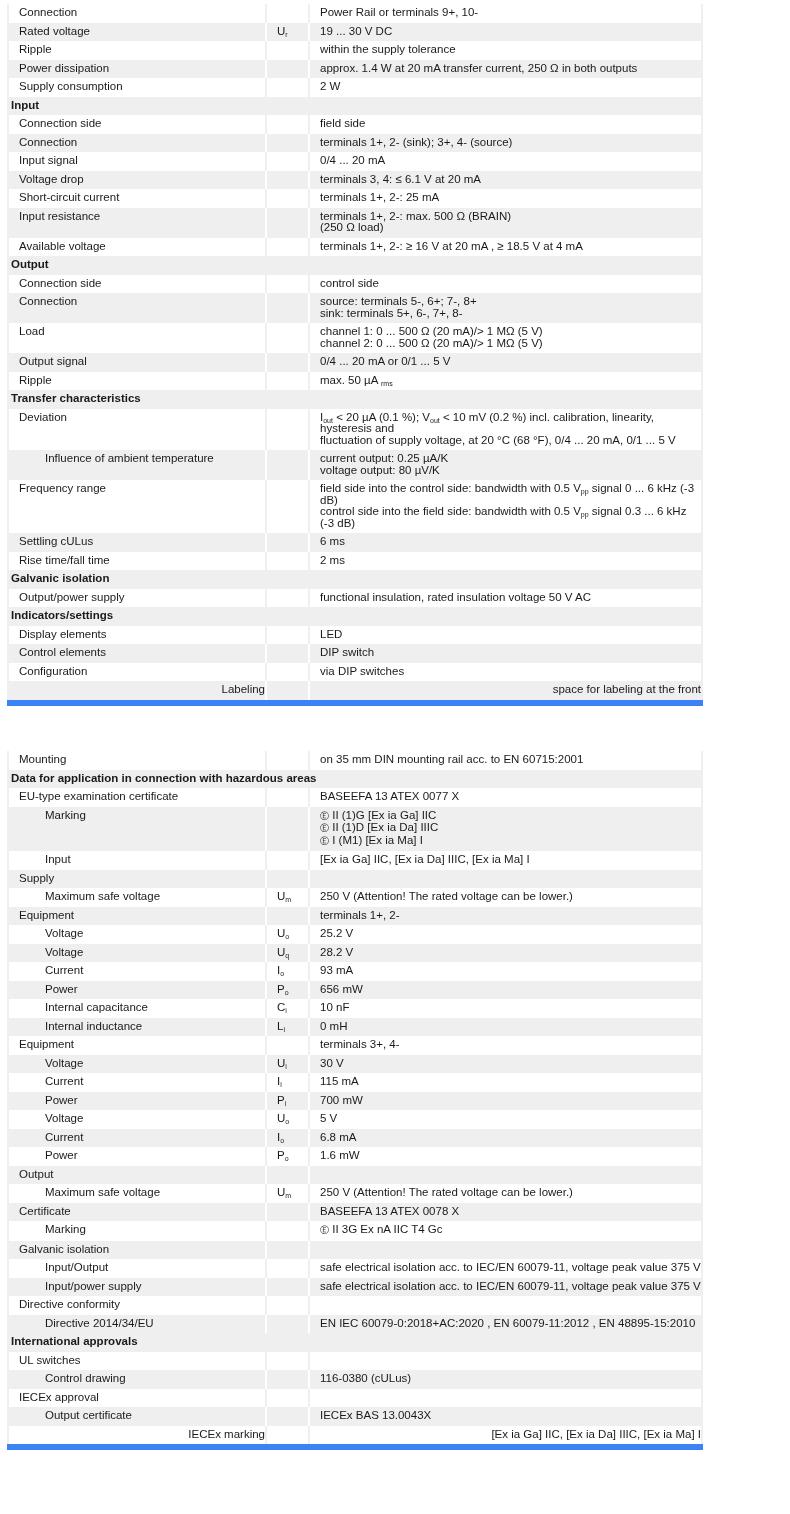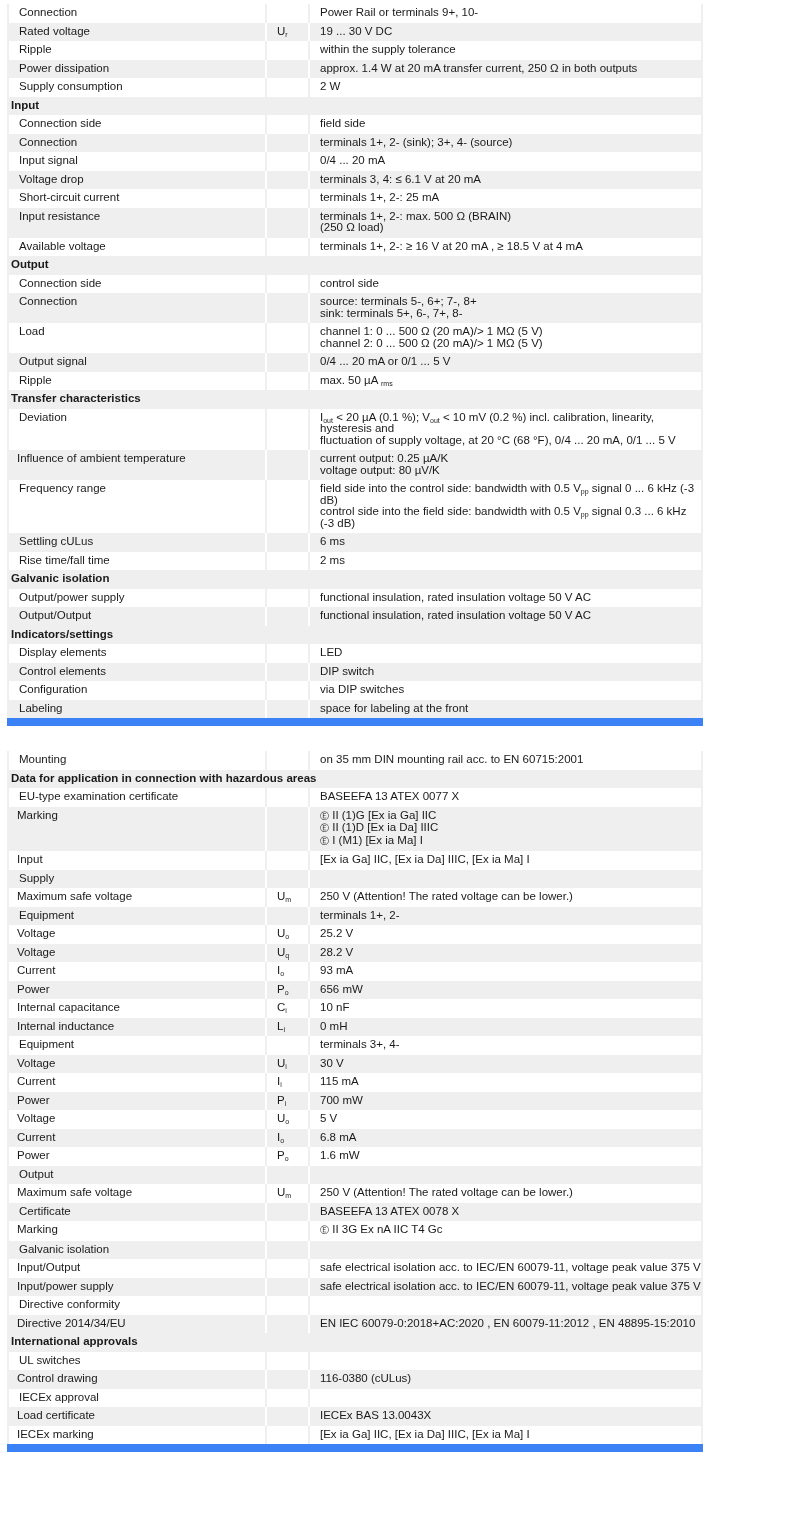--- a/index.html
+++ b/index.html
@@ -2,28 +2,28 @@
 <html><head>
 <meta charset="utf-8">
 <style>
   html, body { margin: 0; padding: 0; background: #ffffff; }
   body { width: 790px; height: 1514px; position: relative; font-family: "Liberation Sans", sans-serif; color: #1a1a1a; font-size: 11.5px; }
   .tbl { position: absolute; left: 7px; width: 696px; border-collapse: collapse; table-layout: fixed; }
   .tbl td { padding: 0; vertical-align: top; line-height: 11.5px; }
   .tbl tr.row td { padding-top: 3px; padding-bottom: 4px; }
   .tbl tr.row.alt td { background: #efeff0; }
   .tbl tr.row td.c1 { padding-left: 10px; border-right: 2px solid #ffffff; }
-  .tbl tr.row td.c1.ind { padding-left: 8px; }
+  .tbl tr.row td.c1.ind { padding-left: 36px; }
   .tbl tr.row td.c2 { padding-left: 10px; border-right: 2px solid #ffffff; }
   .tbl tr.row td.c3 { padding-left: 10px; }
   .tbl tr.row.alt td.c1, .tbl tr.row.alt td.c2 { border-right-color: #ffffff; }
   .tbl tr.row:not(.alt) td.c1, .tbl tr.row:not(.alt) td.c2 { border-right-color: #efeff0; }
   .tbl tr.hdr td { padding: 3px 0 4px 2px; font-weight: bold; background: #efeff0; }
   .tbl { border-left: 2px solid #efeff0; border-right: 2px solid #efeff0; }
-  .tbl tr:last-child td { border-bottom: 8px solid #3b82f6; }
+  .tbl tr:last-child td { border-bottom: 6px solid #3b82f6; text-align: right; }
   #t1 { top: 4px; }
   #t2 { top: 751px; }
   .col1 { width: 258px; }
   .col2 { width: 43px; }
   sub { font-size: 7px; vertical-align: -2px; line-height: 0; }
   .ex { font-size: 9px; }
 </style>
 </head>
 <body>
 
@@ -154,25 +154,20 @@
         <td class="c3">2 ms</td>
       </tr>
       <tr class="hdr">
         <td colspan="3">Galvanic isolation</td>
       </tr>
       <tr class="row">
         <td class="c1">Output/power supply</td>
         <td class="c2"></td>
         <td class="c3">functional insulation, rated insulation voltage 50 V AC</td>
       </tr>
-      <tr class="row alt">
-        <td class="c1">Output/Output</td>
-        <td class="c2"></td>
-        <td class="c3">functional insulation, rated insulation voltage 50 V AC</td>
-      </tr>
       <tr class="hdr">
         <td colspan="3">Indicators/settings</td>
       </tr>
       <tr class="row">
         <td class="c1">Display elements</td>
         <td class="c2"></td>
         <td class="c3">LED</td>
       </tr>
       <tr class="row alt">
         <td class="c1">Control elements</td>
@@ -359,21 +354,21 @@
         <td class="c1 ind">Control drawing</td>
         <td class="c2"></td>
         <td class="c3">116-0380 (cULus)</td>
       </tr>
       <tr class="row">
         <td class="c1">IECEx approval</td>
         <td class="c2"></td>
         <td class="c3"></td>
       </tr>
       <tr class="row alt">
-        <td class="c1 ind">Load certificate</td>
+        <td class="c1 ind">Output certificate</td>
         <td class="c2"></td>
         <td class="c3">IECEx BAS 13.0043X</td>
       </tr>
       <tr class="row">
         <td class="c1 ind">IECEx marking</td>
         <td class="c2"></td>
         <td class="c3">[Ex ia Ga] IIC, [Ex ia Da] IIIC, [Ex ia Ma] I</td>
       </tr>
     </tbody>
 </table>

